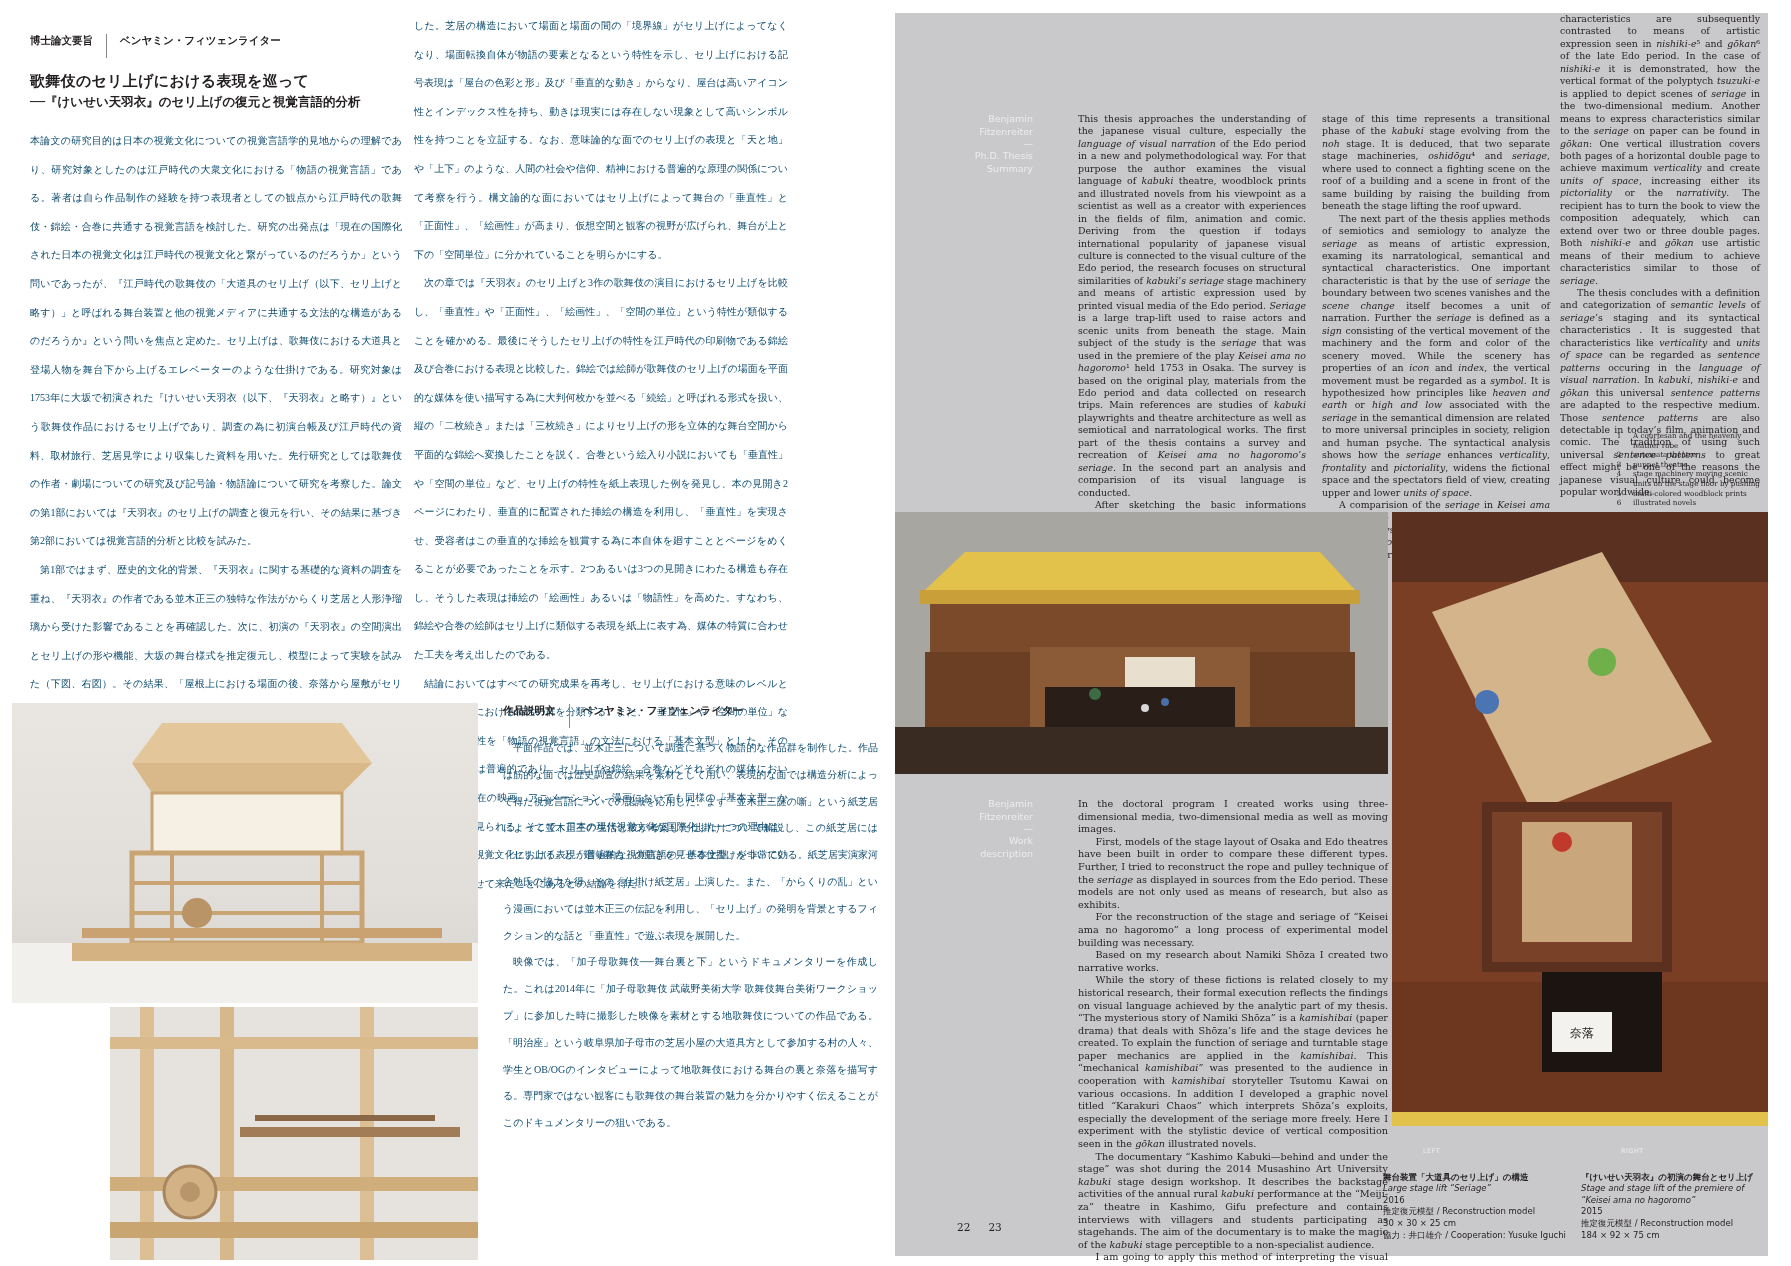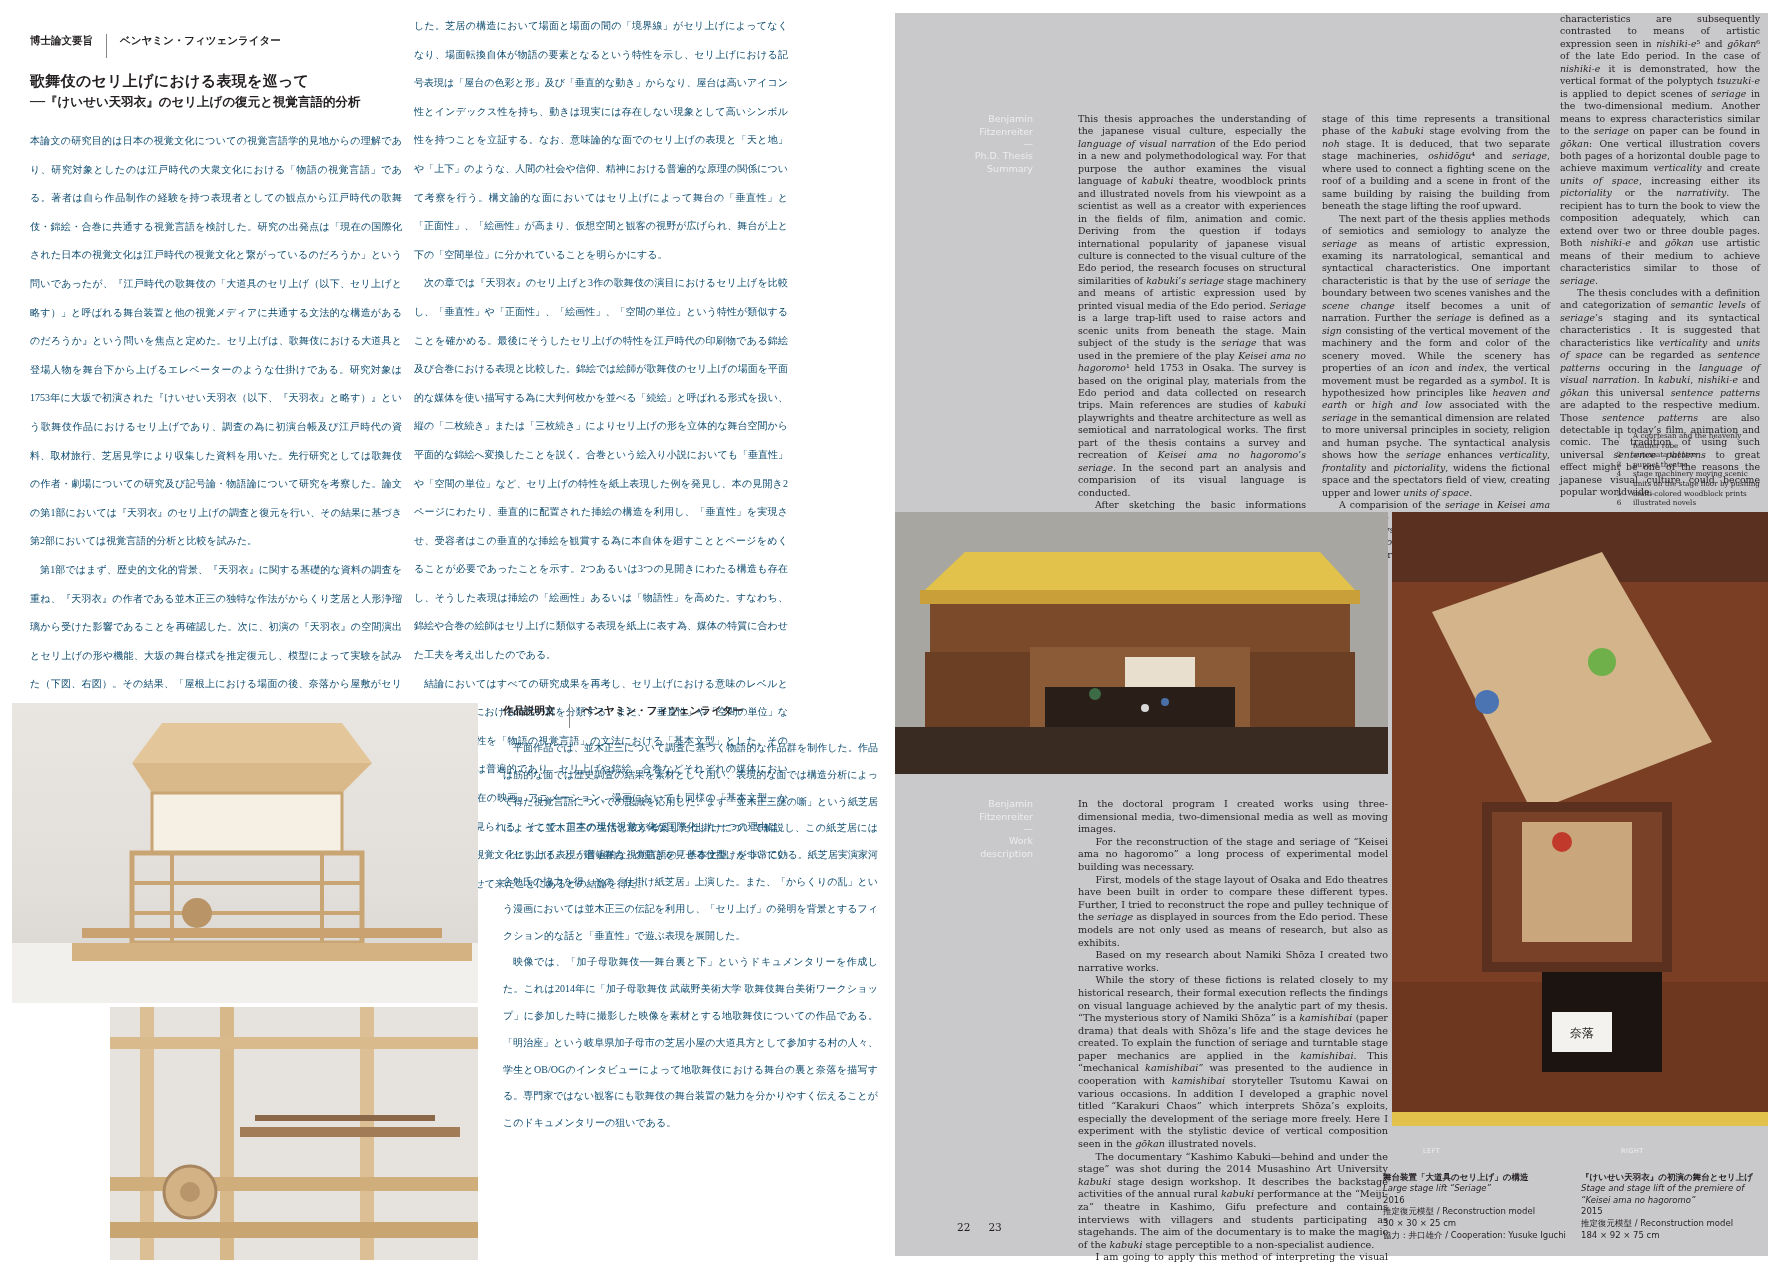--- a/index.html
+++ b/index.html
@@ -192,22 +192,22 @@
   <div class="side-label side-2">
     <span style="display:block">Benjamin</span>
     <span style="display:block">Fitzenreiter</span>
     <span class="dash">—</span>
     <span style="display:block">Work</span>
     <span style="display:block">description</span>
   </div>
 
   <div class="en-col en-d">
     <p class="noindent">In the doctoral program I created works using three-dimensional media, two-dimensional media as well as moving images.</p>
+    <p>First, models of the stage layout of Osaka and Edo theatres have been built in order to compare these different types. Further, I tried to reconstruct the rope and pulley technique of the <i>seriage</i> as displayed in sources from the Edo period. These models are not only used as means of research, but also as exhibits.</p>
     <p>For the reconstruction of the stage and seriage of “Keisei ama no hagoromo” a long process of experimental model building was necessary.</p>
-    <p>First, models of the stage layout of Osaka and Edo theatres have been built in order to compare these different types. Further, I tried to reconstruct the rope and pulley technique of the <i>seriage</i> as displayed in sources from the Edo period. These models are not only used as means of research, but also as exhibits.</p>
     <p>Based on my research about Namiki Shōza I created two narrative works.</p>
     <p>While the story of these fictions is related closely to my historical research, their formal execution reflects the findings on visual language achieved by the analytic part of my thesis. “The mysterious story of Namiki Shōza” is a <i>kamishibai</i> (paper drama) that deals with Shōza’s life and the stage devices he created. To explain the function of seriage and turntable stage paper mechanics are applied in the <i>kamishibai</i>. This “mechanical <i>kamishibai</i>” was presented to the audience in cooperation with <i>kamishibai</i> storyteller Tsutomu Kawai on various occasions. In addition I developed a graphic novel titled “Karakuri Chaos” which interprets Shōza’s exploits, especially the development of the seriage more freely. Here I experiment with the stylistic device of vertical composition seen in the <i>gōkan</i> illustrated novels.</p>
     <p>The documentary “Kashimo Kabuki—behind and under the stage” was shot during the 2014 Musashino Art University <i>kabuki</i> stage design workshop. It describes the backstage activities of the annual rural <i>kabuki</i> performance at the “Meiji-za” theatre in Kashimo, Gifu prefecture and contains interviews with villagers and students participating as stagehands. The aim of the documentary is to make the magic of the <i>kabuki</i> stage perceptible to a non-specialist audience.</p>
     <p>I am going to apply this method of interpreting the visual language of the Edo period from a variety of viewpoints by using different media also in my future creative work.</p>
   </div>
 </div>
 
 <div class="photo photo-stage">
   <svg width="493" height="262" viewBox="0 0 493 262">
     <rect width="493" height="262" fill="#a8a6a1"></rect>

